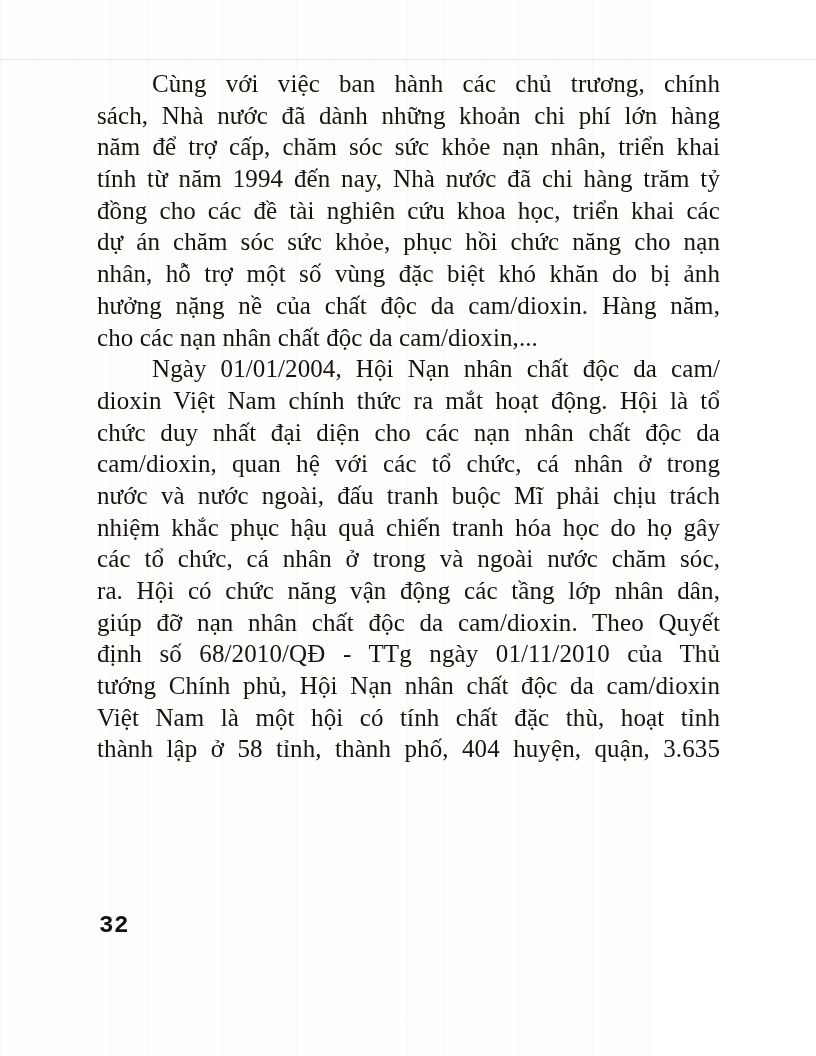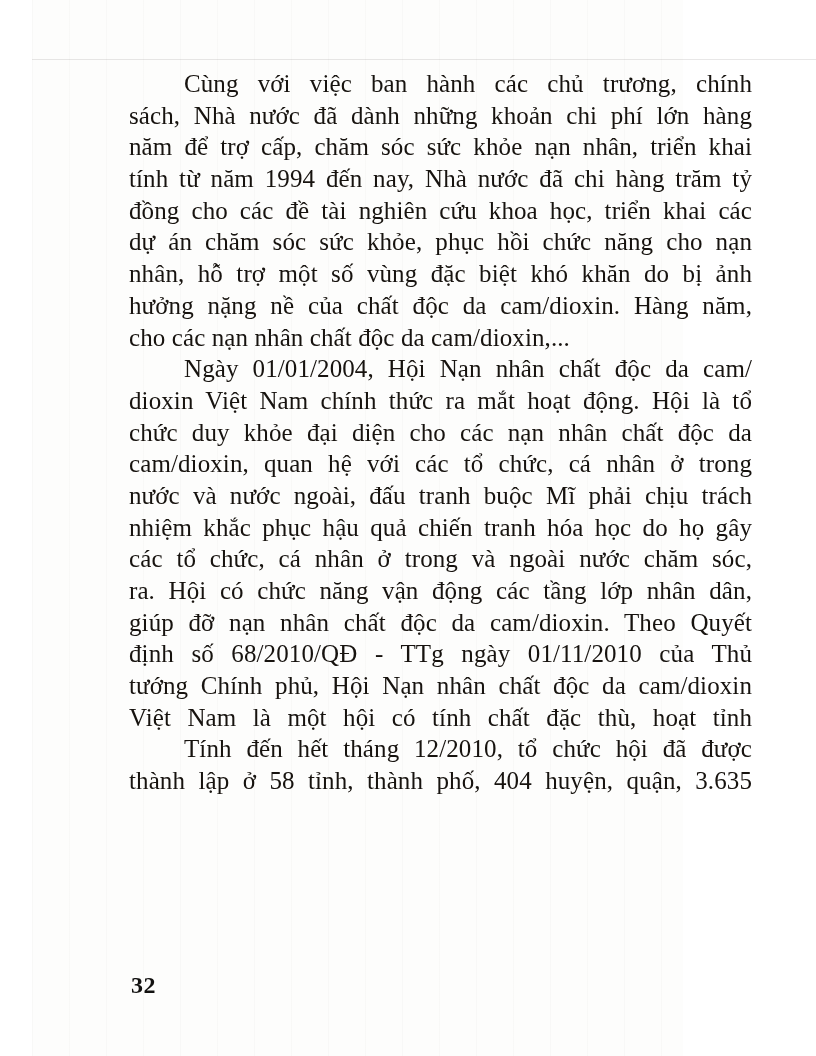--- a/index.html
+++ b/index.html
@@ -13,21 +13,20 @@
   .page {
     position: relative;
     width: 651px;
     height: 1056px;
     background:
       repeating-linear-gradient(90deg,
         rgba(120,118,110,0.035) 0px, rgba(120,118,110,0.035) 1px,
         rgba(0,0,0,0) 1px, rgba(0,0,0,0) 37px),
       #fdfdfc;
     font-family: "Liberation Serif", "DejaVu Serif", serif;
-    margin-left: 32px;
   }
   .scan-line-top {
     position: absolute;
     left: 0;
     top: 59px;
     width: 816px;
     height: 1px;
     background: rgba(90,88,82,0.14);
   }
   .text-block {
@@ -55,22 +54,22 @@
   }
   .line.last {
     text-align-last: left;
   }
   .para.justify-last .line.last {
     text-align-last: justify;
   }
   .page-number {
     position: absolute;
     left: 99px;
-    top: 972px;
-    font-family: Liberation Serif, serif;
+    top: 912px;
+    font-family: Liberation Mono, monospace;
     font-weight: 700;
     font-size: 24px;
     color: #121110;
     letter-spacing: 0.5px;
   }
 </style>
 </head>
 <body>
 
 <div class="page">
@@ -83,30 +82,29 @@
         <div class="line">tính từ năm 1994 đến nay, Nhà nước đã chi hàng trăm tỷ</div>
         <div class="line">đồng cho các đề tài nghiên cứu khoa học, triển khai các</div>
         <div class="line">dự án chăm sóc sức khỏe, phục hồi chức năng cho nạn</div>
         <div class="line">nhân, hỗ trợ một số vùng đặc biệt khó khăn do bị ảnh</div>
         <div class="line">hưởng nặng nề của chất độc da cam/dioxin. Hàng năm,</div>
         <div class="line last">cho các nạn nhân chất độc da cam/dioxin,...</div>
       </div>
       <div class="para">
         <div class="line first">Ngày 01/01/2004, Hội Nạn nhân chất độc da cam/</div>
         <div class="line">dioxin Việt Nam chính thức ra mắt hoạt động. Hội là tổ</div>
-        <div class="line">chức duy khỏe đại diện cho các nạn nhân chất độc da</div>
+        <div class="line">chức duy nhất đại diện cho các nạn nhân chất độc da</div>
         <div class="line">cam/dioxin, quan hệ với các tổ chức, cá nhân ở trong</div>
         <div class="line">nước và nước ngoài, đấu tranh buộc Mĩ phải chịu trách</div>
         <div class="line">nhiệm khắc phục hậu quả chiến tranh hóa học do họ gây</div>
         <div class="line">các tổ chức, cá nhân ở trong và ngoài nước chăm sóc,</div>
         <div class="line">ra. Hội có chức năng vận động các tầng lớp nhân dân,</div>
         <div class="line">giúp đỡ nạn nhân chất độc da cam/dioxin. Theo Quyết</div>
         <div class="line">định số 68/2010/QĐ - TTg ngày 01/11/2010 của Thủ</div>
         <div class="line">tướng Chính phủ, Hội Nạn nhân chất độc da cam/dioxin</div>
         <div class="line">Việt Nam là một hội có tính chất đặc thù, hoạt tỉnh</div>
       </div>
       <div class="para justify-last">
-        <div class="line first">Tính đến hết tháng 12/2010, tổ chức hội đã được</div>
         <div class="line last">thành lập ở 58 tỉnh, thành phố, 404 huyện, quận, 3.635</div>
       </div>
     </div>
   <div class="page-number">32</div>
 </div>
 
 </body></html>

